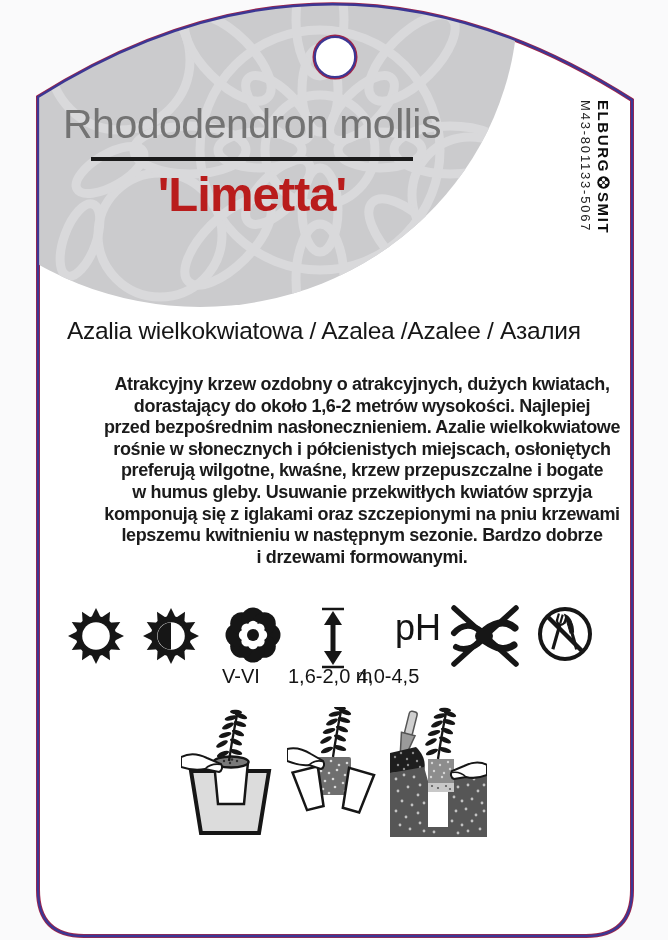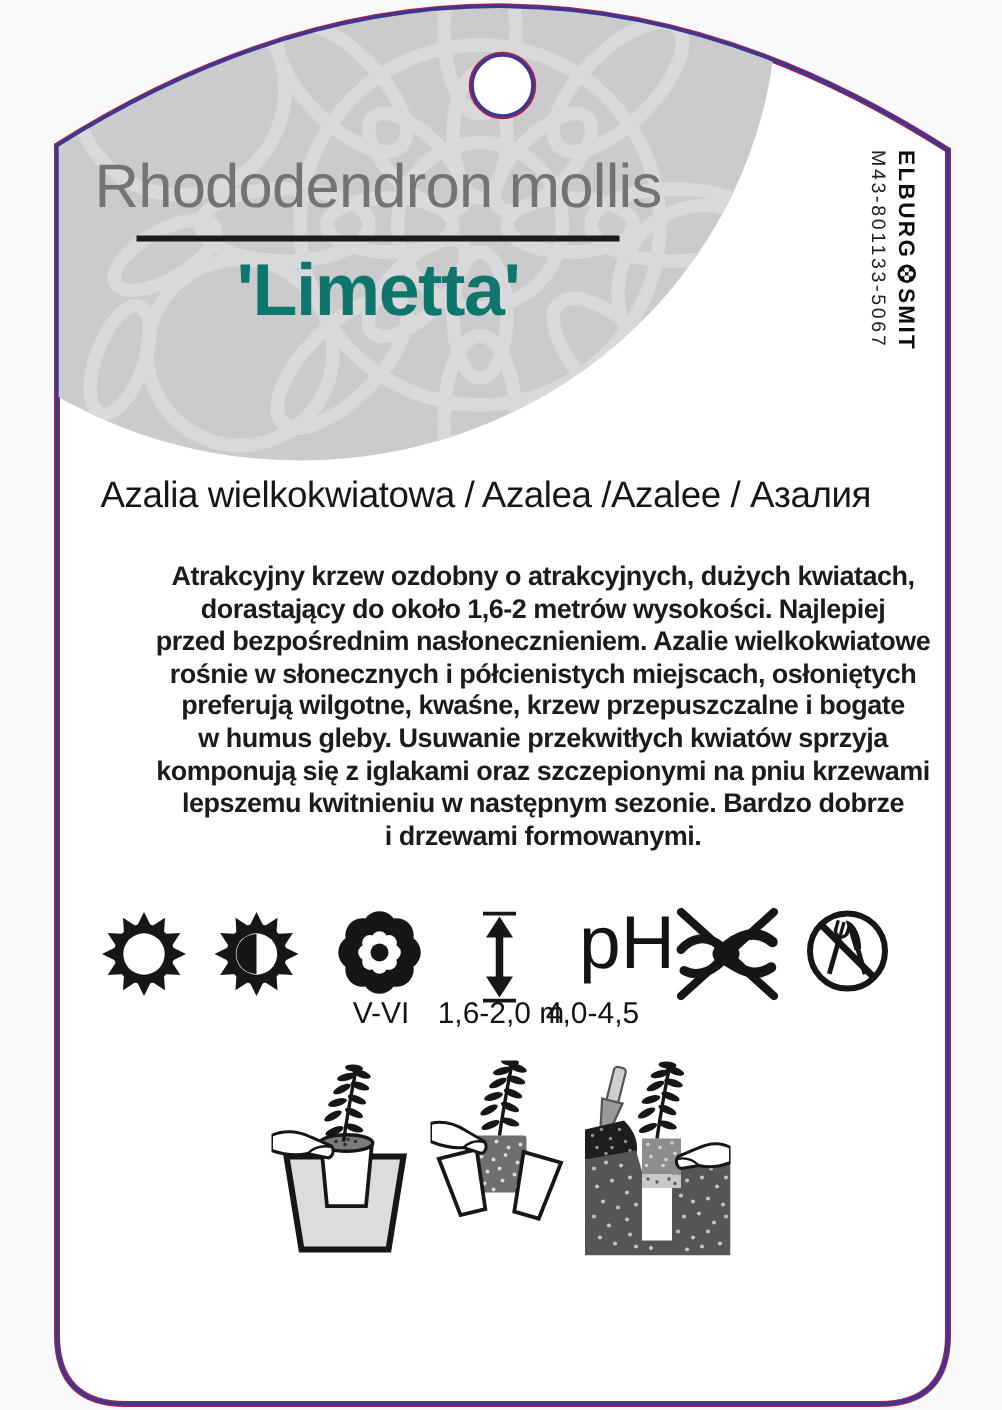--- a/index.html
+++ b/index.html
@@ -9,21 +9,21 @@
     font-family:"Liberation Sans", sans-serif;
     color:#1a1a1a;
     -webkit-font-smoothing:antialiased;
   }
   .tag-canvas{position:relative;width:668px;height:940px;overflow:hidden;}
   .bg-svg{position:absolute;left:0;top:0;}
 
   .title-block{position:absolute;left:38px;top:100px;width:428px;text-align:center;}
   .genus{font-size:41px;font-weight:400;letter-spacing:-0.5px;line-height:48px;color:#737373;}
   .title-rule{width:322px;height:4px;background:#1b1b1b;margin:9px auto 7px auto;}
-  .cultivar{font-size:49px;font-weight:700;letter-spacing:-1px;line-height:52px;color:#0f766e;}
+  .cultivar{font-size:49px;font-weight:700;letter-spacing:-1px;line-height:52px;color:#b91c1c;}
 
   .side-brand{
     position:absolute;left:612px;top:100px;
     transform:rotate(90deg);transform-origin:0 0;
     white-space:nowrap;text-align:left;
   }
   .brand-line{font-size:15px;font-weight:700;letter-spacing:1.6px;line-height:18px;color:#0d0d0d;}
   .code-line{font-size:13px;font-weight:400;letter-spacing:1.8px;line-height:17px;color:#222;}
   .brand-logo{vertical-align:-1px;margin:0 3px;}
 
@@ -32,22 +32,22 @@
     font-size:24.5px;font-weight:400;letter-spacing:-0.3px;color:#161616;padding-left:29px;
   }
   .description{
     position:absolute;left:0;top:374px;width:668px;text-align:center;
     font-size:18px;font-weight:700;letter-spacing:-0.35px;line-height:21.6px;color:#1b1b1b;padding-left:28px;
   }
   .description div{white-space:nowrap;}
 
   .icon{position:absolute;}
   .ph-symbol{position:absolute;left:376px;top:608px;width:84px;text-align:center;
-    font-size:50px;font-weight:400;letter-spacing:0;color:#141414;line-height:40px;}
-  .spec-label{position:absolute;top:665px;text-align:center;font-size:20px;font-weight:400;color:#141414;}
+    font-size:36px;font-weight:400;letter-spacing:0;color:#141414;line-height:40px;}
+  .spec-label{position:absolute;top:665px;text-align:left;font-size:20px;font-weight:400;color:#141414;}
   .spec-bloom{left:222px;width:64px;}
   .spec-height{left:288px;width:92px;}
   .spec-ph{left:357px;width:76px;}
 
   .picto{position:absolute;top:707px;}
   .p1{left:181px;} .p2{left:287px;} .p3{left:390px;}
 </style>
 </head>
 <body>
 

